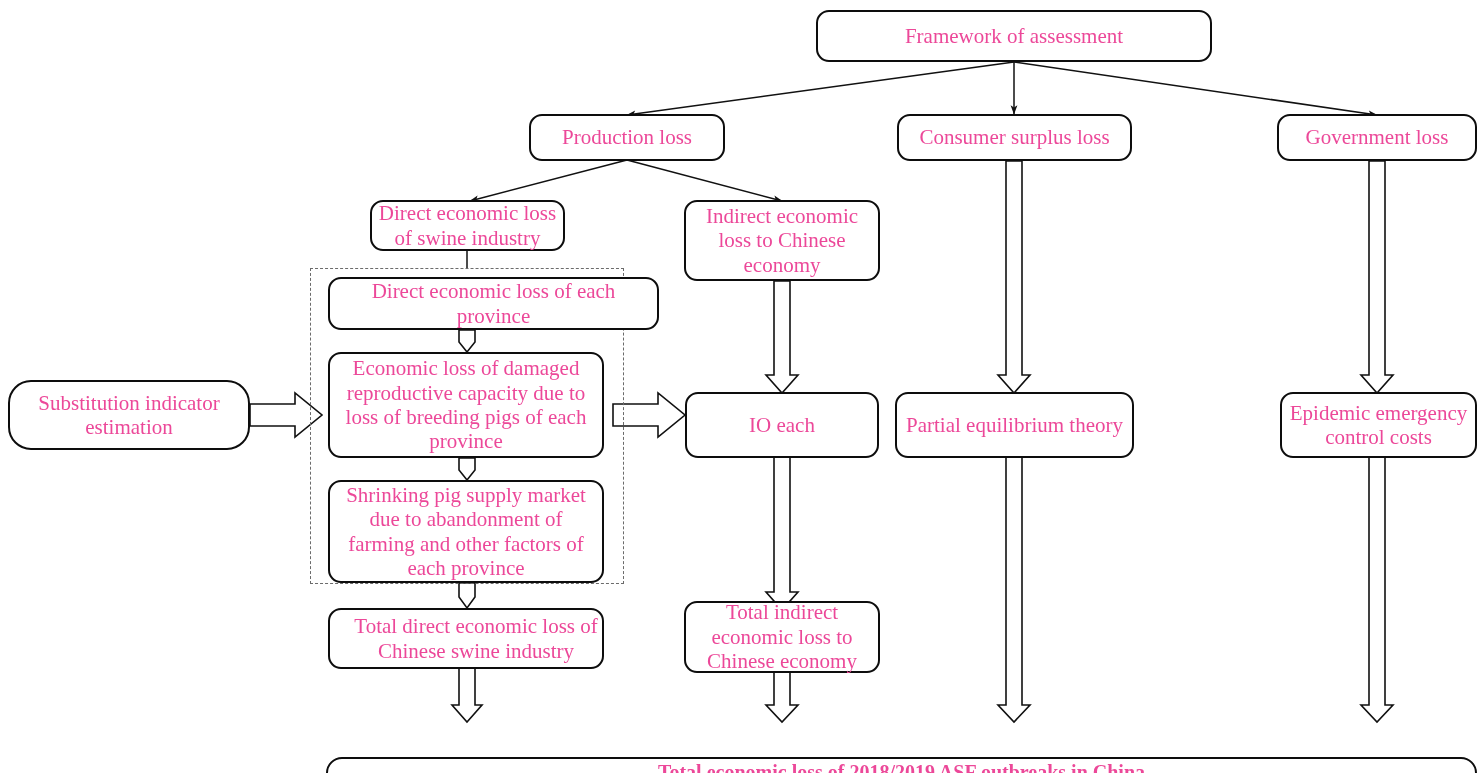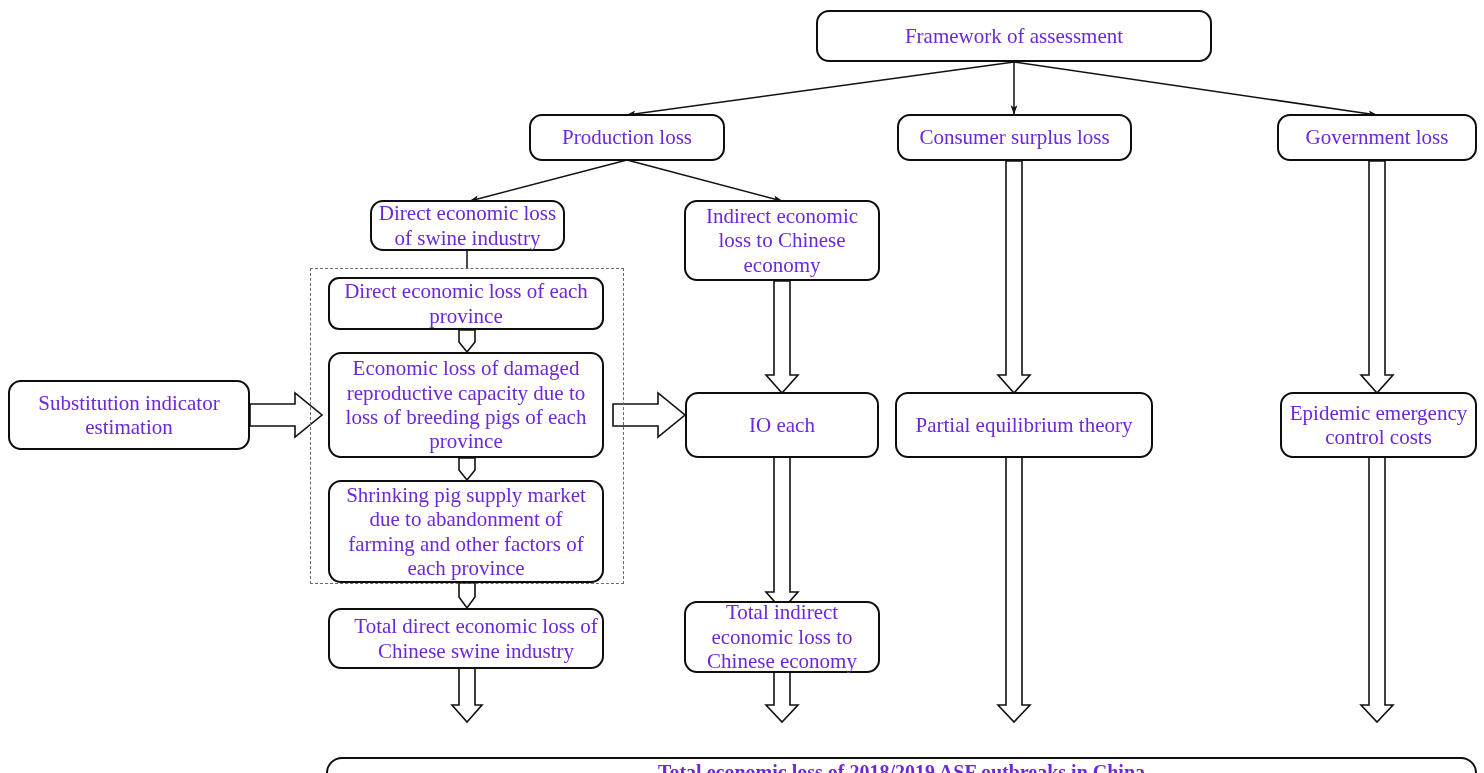--- a/index.html
+++ b/index.html
@@ -27,21 +27,21 @@
   .node {
     position: absolute;
     box-sizing: border-box;
     border: 2.2px solid #0d0d0d;
     border-radius: 13px;
     background: #ffffff;
     display: flex;
     align-items: center;
     justify-content: center;
     text-align: center;
-    color: #6d28d9;
+    color: #ec4899;
     font-size: 21px;
     line-height: 1.16;
     padding: 2px 8px;
     z-index: 3;
   }
   .node.tight { padding: 2px 4px; }
   .node-text {
     display: block;
     width: 100%;
     white-space: pre-line;
@@ -134,46 +134,46 @@
   <div class="node tight" style="left:370px; top:200px; width:195px; height:51px;">
     <span class="node-text">Direct economic loss
 of swine industry</span>
   </div>
   <div class="node tight" style="left:684px; top:200px; width:196px; height:81px;align-items:flex-end;">
     <span class="node-text">Indirect economic
 loss to Chinese
 economy</span>
   </div>
 
-  <div class="node tight" style="left:328px; top:277px; width:276px; height:53px;border-radius:11px;">
+  <div class="node tight" style="left:328px; top:277px; width:331px; height:53px;">
     <span class="node-text">Direct economic loss of each
 province</span>
   </div>
   <div class="node tight" style="left:328px; top:352px; width:276px; height:106px;">
     <span class="node-text">Economic loss of damaged
 reproductive capacity due to
 loss of breeding pigs of each
 province</span>
   </div>
   <div class="node tight" style="left:328px; top:480px; width:276px; height:103px;">
     <span class="node-text">Shrinking pig supply market
 due to abandonment of
 farming and other factors of
 each province</span>
   </div>
 
-  <div class="node tight" style="left:8px; top:380px; width:242px; height:70px;">
+  <div class="node tight" style="left:8px; top:380px; width:242px; height:70px;border-radius:23px;">
     <span class="node-text">Substitution indicator
 estimation</span>
   </div>
 
   <div class="node" style="left:685px; top:392px; width:194px; height:66px;">
     <span class="node-text">IO each</span>
   </div>
-  <div class="node" style="left:895px; top:392px; width:258px; height:66px;">
+  <div class="node" style="left:895px; top:392px; width:239px; height:66px;">
     <span class="node-text">Partial equilibrium theory</span>
   </div>
   <div class="node tight" style="left:1280px; top:392px; width:197px; height:66px;">
     <span class="node-text">Epidemic emergency
 control costs</span>
   </div>
 
   <div class="node tight" style="left:328px; top:608px; width:276px; height:61px;padding-left:24px;">
     <span class="node-text">Total direct economic loss of
 Chinese swine industry</span>

